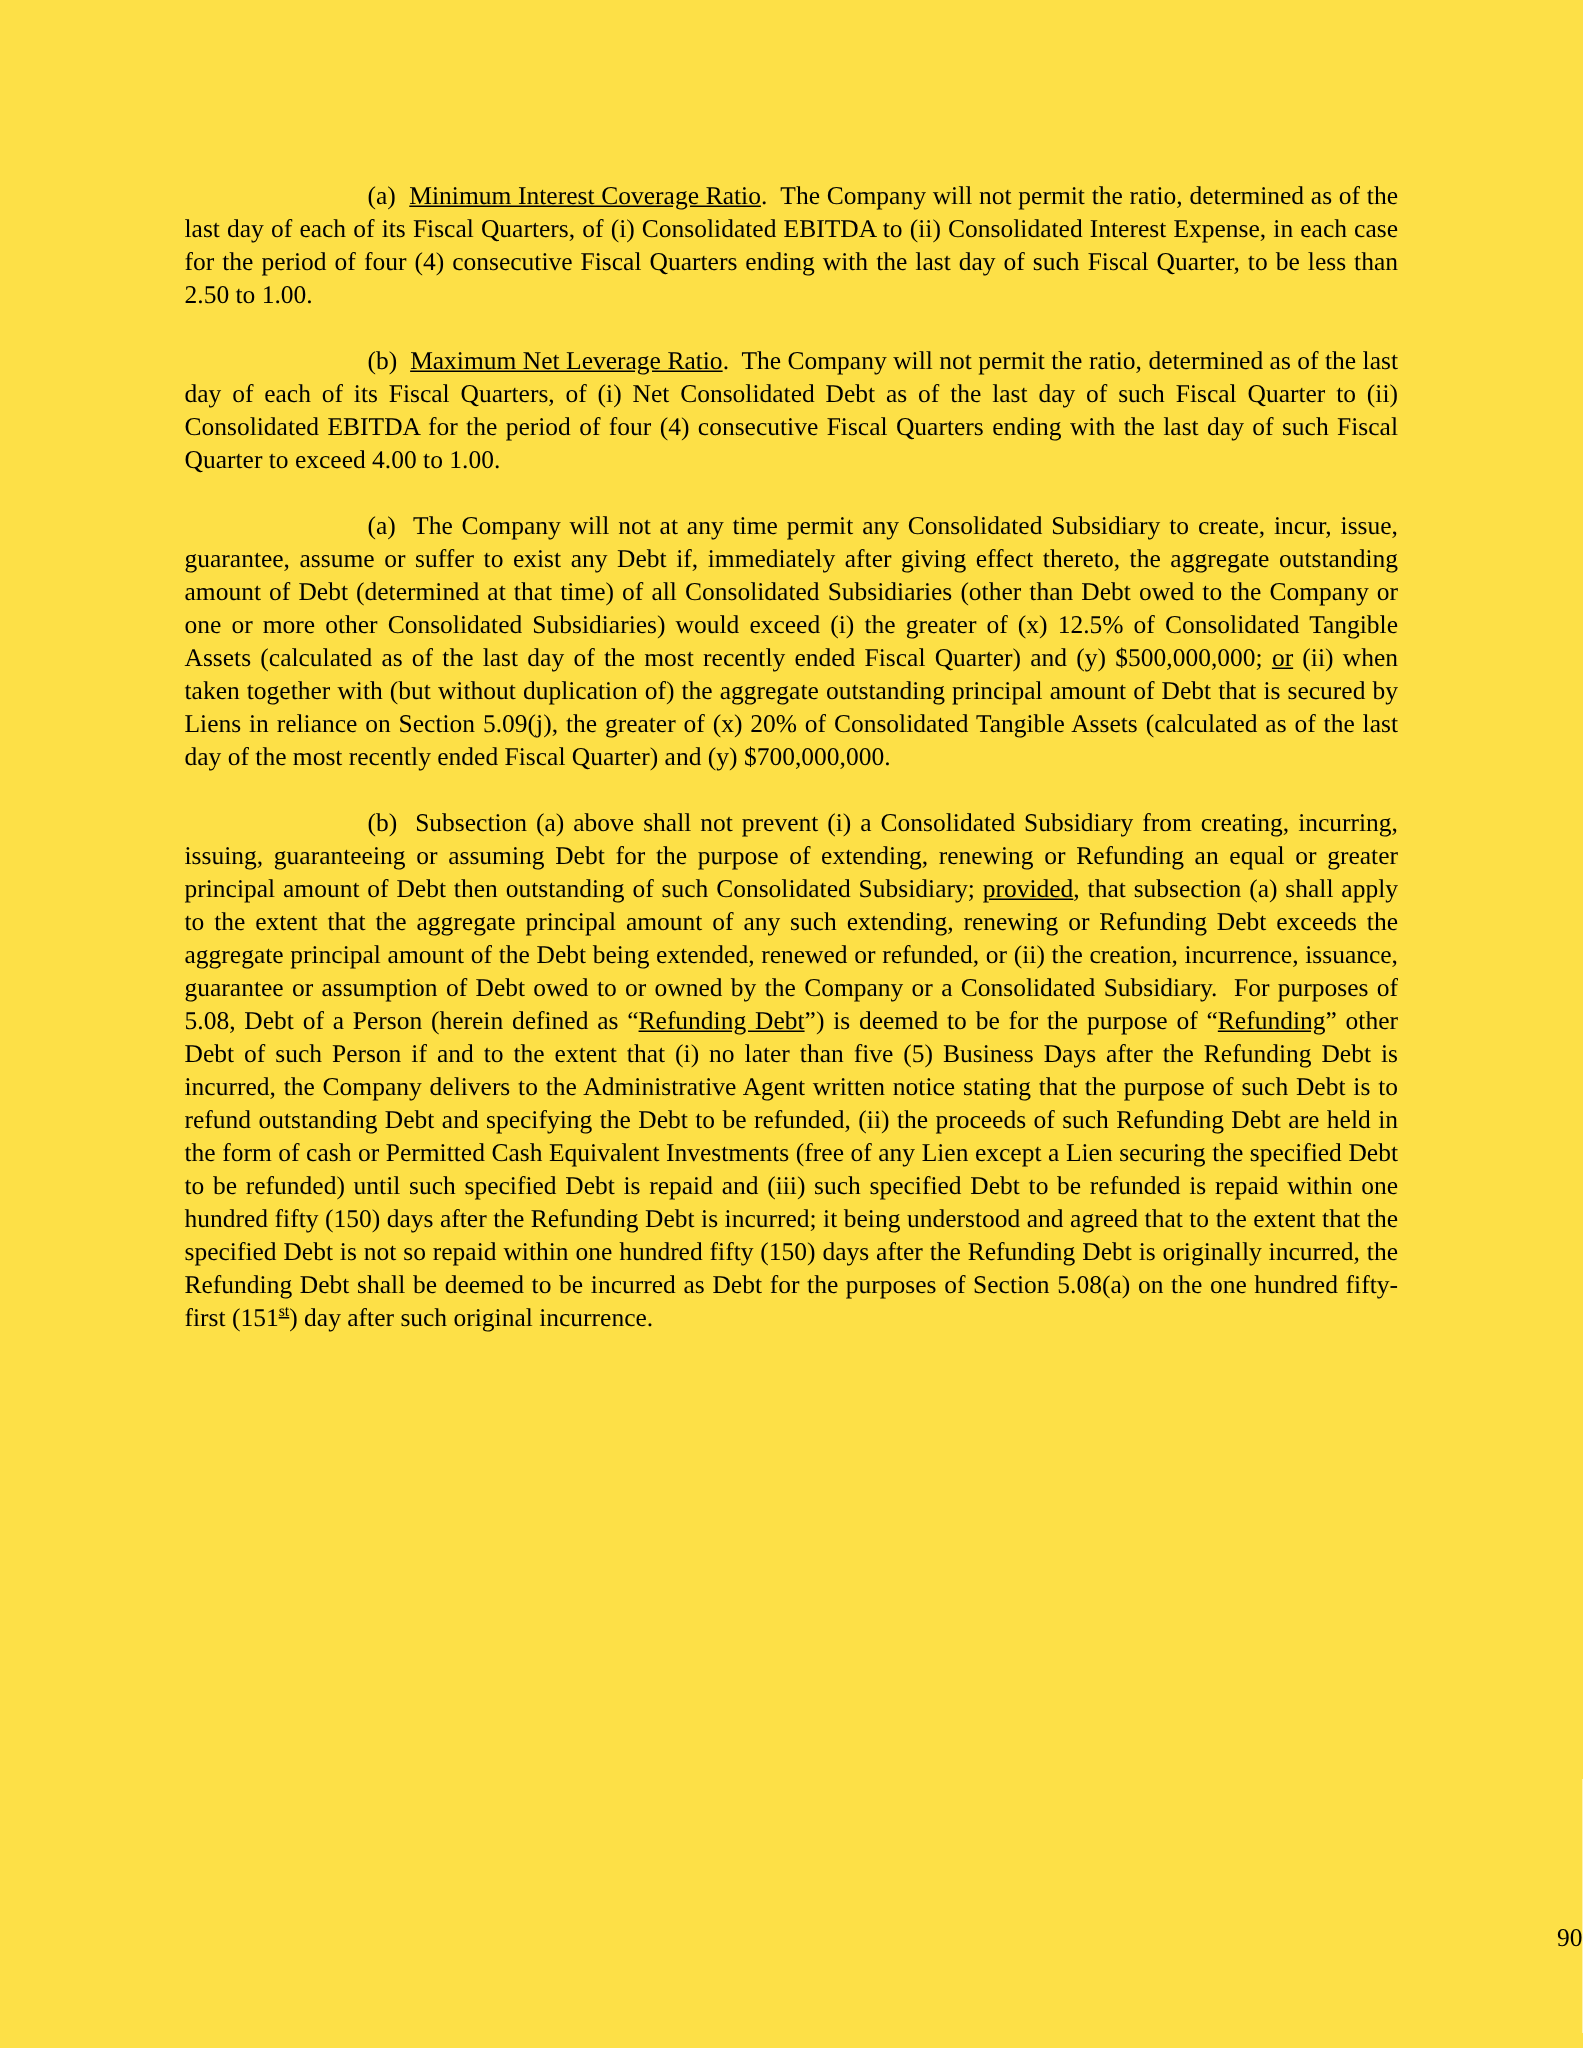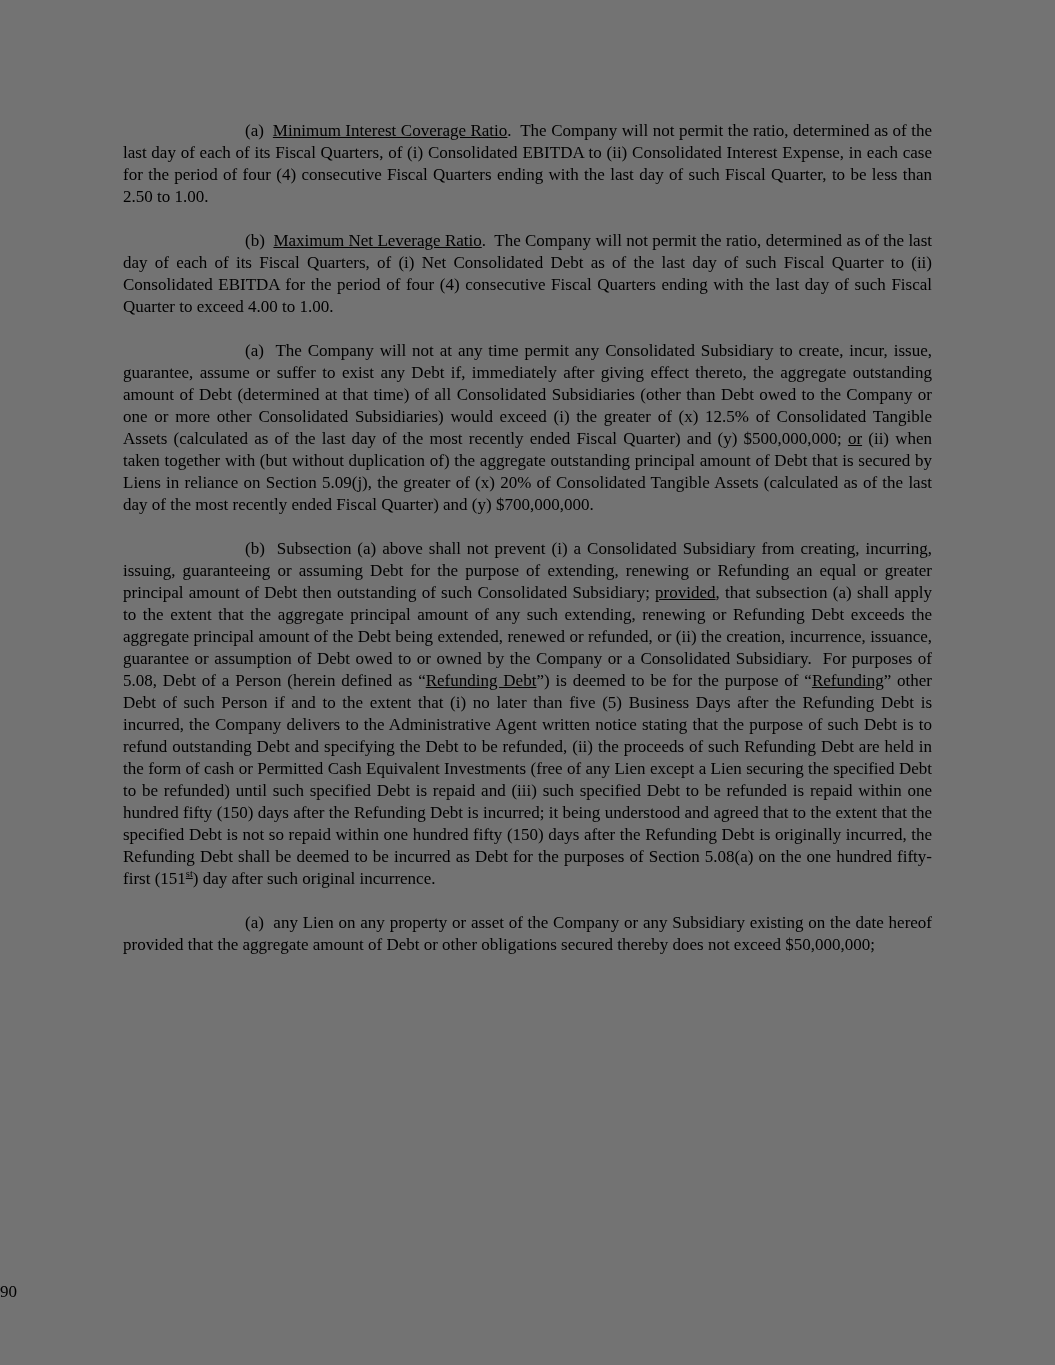--- a/index.html
+++ b/index.html
@@ -5,21 +5,21 @@
   html, body {
     margin: 0;
     padding: 0;
     background: #ffffff;
   }
   .page {
     position: relative;
     width: 1055px;
     height: 1365px;
     margin: 0 auto;
-    background: #737373;
+    background: #fde047;
     color: #000000;
     font-family: "Liberation Serif", "DejaVu Serif", serif;
     font-size: 17px;
     line-height: 22px;
     box-sizing: border-box;
     padding: 120px 123px 0 123px;
     overflow: hidden;
   }
   .doc-par {
     margin: 0 0 22px 0;
@@ -32,29 +32,28 @@
     font-size: 62%;
     line-height: 0;
     vertical-align: super;
     text-decoration: underline;
   }
   .page-number {
     position: absolute;
     left: 0;
     right: 0;
     bottom: 62px;
-    text-align: left;
+    text-align: right;
     text-indent: 0;
   }
 </style>
 </head>
 <body>
 
 <div class="page">
   <div>
     <p class="doc-par"><span>(a)&nbsp; </span><span class="u">Minimum Interest Coverage Ratio</span><span>.&nbsp; The Company will not permit the ratio, determined as of the last day of each of its Fiscal Quarters, of (i) Consolidated EBITDA to (ii) Consolidated Interest Expense, in each case for the period of four (4) consecutive Fiscal Quarters ending with the last day of such Fiscal Quarter, to be less than 2.50 to 1.00.</span></p>
     <p class="doc-par"><span>(b)&nbsp; </span><span class="u">Maximum Net Leverage Ratio</span><span>.&nbsp; The Company will not permit the ratio, determined as of the last day of each of its Fiscal Quarters, of (i) Net Consolidated Debt as of the last day of such Fiscal Quarter to (ii) Consolidated EBITDA for the period of four (4) consecutive Fiscal Quarters ending with the last day of such Fiscal Quarter to exceed 4.00 to 1.00.</span></p>
     <p class="doc-par"><span>(a)&nbsp; The Company will not at any time permit any Consolidated Subsidiary to create, incur, issue, guarantee, assume or suffer to exist any Debt if, immediately after giving effect thereto, the aggregate outstanding amount of Debt (determined at that time) of all Consolidated Subsidiaries (other than Debt owed to the Company or one or more other Consolidated Subsidiaries) would exceed (i) the greater of (x) 12.5% of Consolidated Tangible Assets (calculated as of the last day of the most recently ended Fiscal Quarter) and (y) $500,000,000; </span><span class="u">or</span><span> (ii) when taken together with (but without duplication of) the aggregate outstanding principal amount of Debt that is secured by Liens in reliance on Section 5.09(j), the greater of (x) 20% of Consolidated Tangible Assets (calculated as of the last day of the most recently ended Fiscal Quarter) and (y) $700,000,000.</span></p>
     <p class="doc-par"><span>(b)&nbsp; Subsection (a) above shall not prevent (i) a Consolidated Subsidiary from creating, incurring, issuing, guaranteeing or assuming Debt for the purpose of extending, renewing or Refunding an equal or greater principal amount of Debt then outstanding of such Consolidated Subsidiary; </span><span class="u">provided</span><span>, that subsection (a) shall apply to the extent that the aggregate principal amount of any such extending, renewing or Refunding Debt exceeds the aggregate principal amount of the Debt being extended, renewed or refunded, or (ii) the creation, incurrence, issuance, guarantee or assumption of Debt owed to or owned by the Company or a Consolidated Subsidiary.&nbsp; For purposes of 5.08, Debt of a Person (herein defined as “</span><span class="u">Refunding Debt</span><span>”) is deemed to be for the purpose of “</span><span class="u">Refunding</span><span>” other Debt of such Person if and to the extent that (i) no later than five (5) Business Days after the Refunding Debt is incurred, the Company delivers to the Administrative Agent written notice stating that the purpose of such Debt is to refund outstanding Debt and specifying the Debt to be refunded, (ii) the proceeds of such Refunding Debt are held in the form of cash or Permitted Cash Equivalent Investments (free of any Lien except a Lien securing the specified Debt to be refunded) until such specified Debt is repaid and (iii) such specified Debt to be refunded is repaid within one hundred fifty (150) days after the Refunding Debt is incurred; it being understood and agreed that to the extent that the specified Debt is not so repaid within one hundred fifty (150) days after the Refunding Debt is originally incurred, the Refunding Debt shall be deemed to be incurred as Debt for the purposes of Section 5.08(a) on the one hundred fifty-first (151</span><sup>st</sup><span>) day after such original incurrence.</span></p>
-    <p class="doc-par"><span>(a)&nbsp; any Lien on any property or asset of the Company or any Subsidiary existing on the date hereof provided that the aggregate amount of Debt or other obligations secured thereby does not exceed $50,000,000;</span></p>
   </div>
   <div class="page-number">90</div>
 </div>
 
 </body></html>

